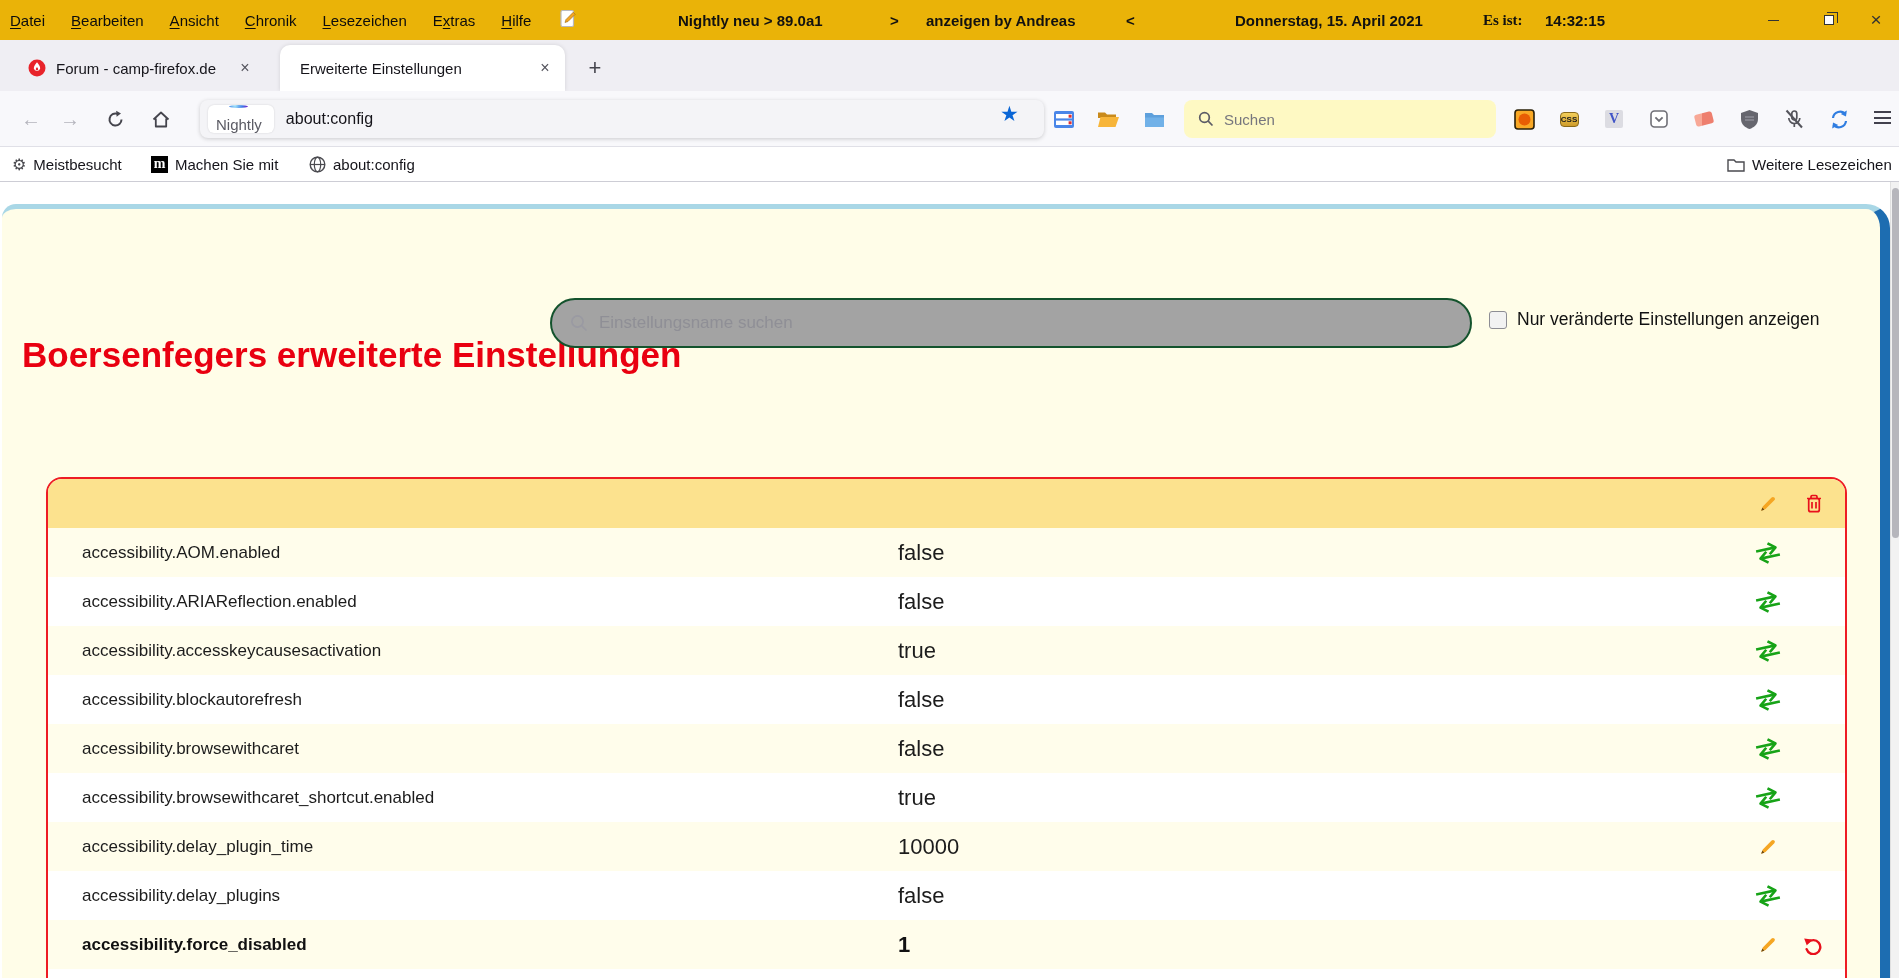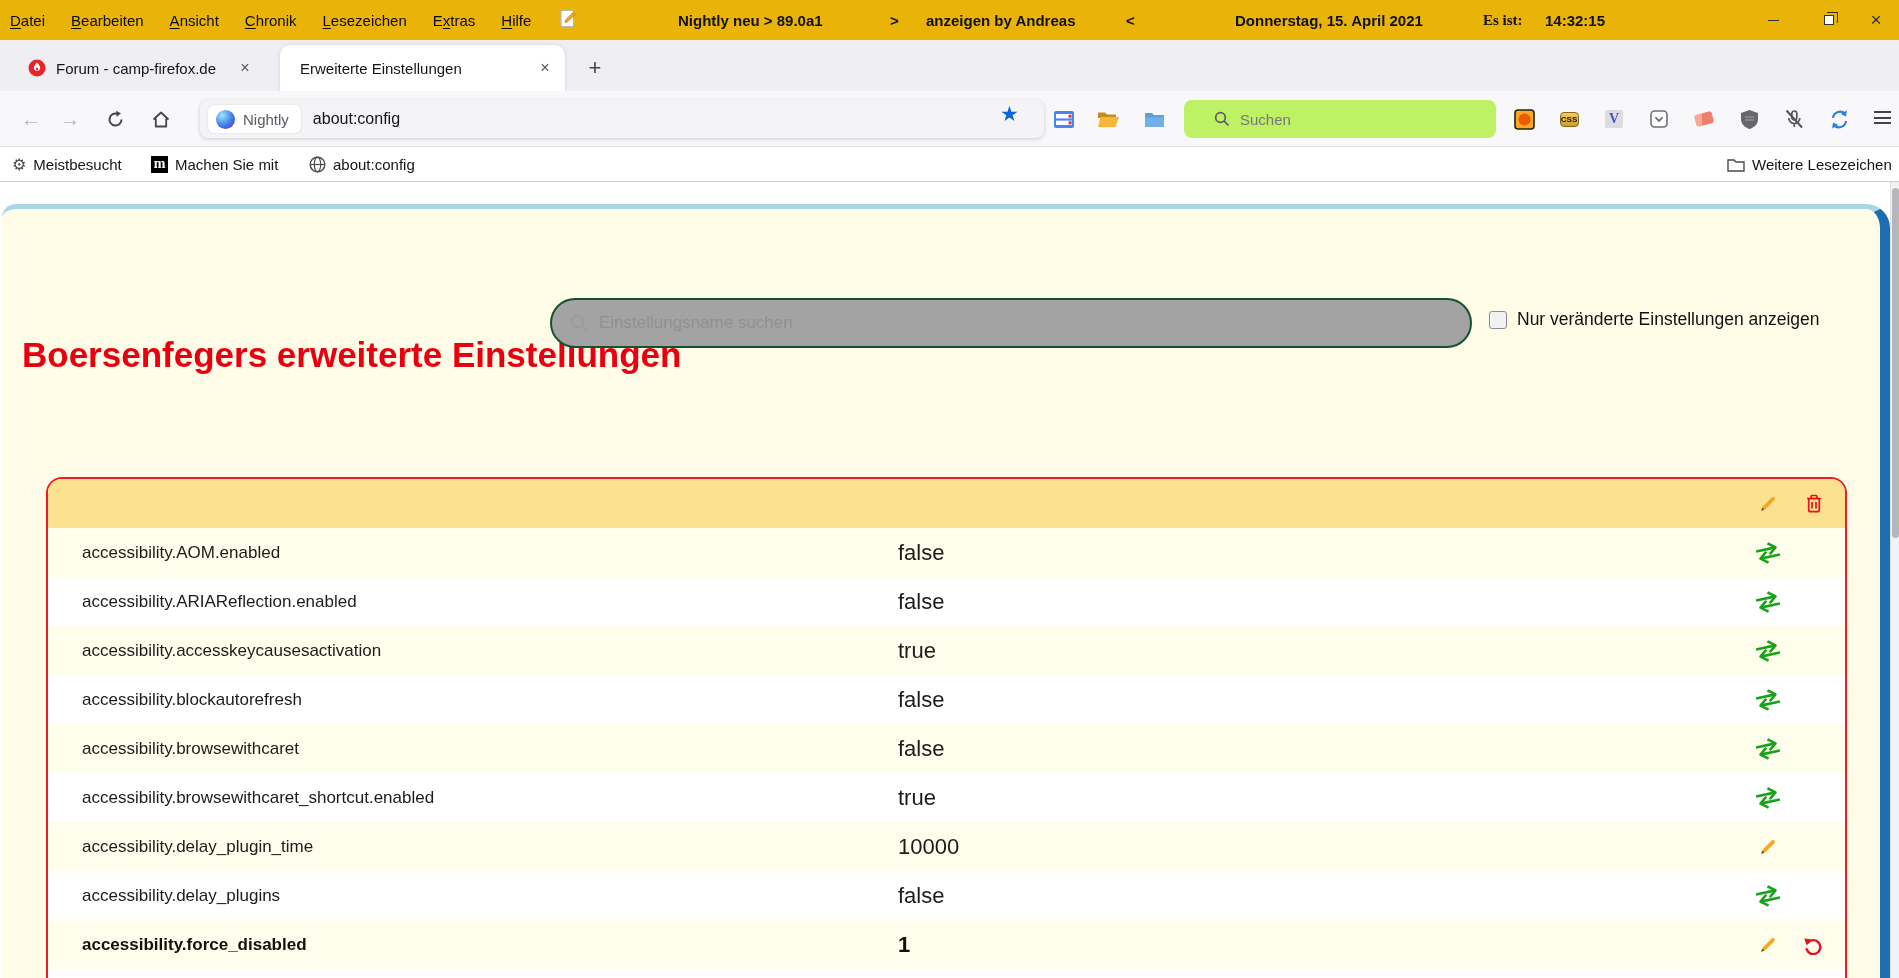--- a/index.html
+++ b/index.html
@@ -30,27 +30,27 @@
   .tab-close { width:24px; height:24px; display:flex; align-items:center; justify-content:center; color:#55555e; font-size:16px; margin-right:8px; }
   .tab-favicon { margin-right:10px; display:flex; }
   .newtab-btn { position:absolute; left:580px; top:13px; width:30px; height:30px; display:flex; align-items:center; justify-content:center; font-size:22px; color:#45454d; }
 
   
   .navbar { position:absolute; left:0; top:91px; width:1899px; height:56px; background:#f8f8fb; border-bottom:1px solid #e0e0e7; }
   .nav-btn { position:absolute; top:14px; width:28px; height:28px; display:flex; align-items:center; justify-content:center; font-size:20px; }
   .nav-back { left:17px; color:#b4b4bc; } .nav-fwd { left:56px; color:#b4b4bc; }
   .nav-reload { left:101px; } .nav-home { left:147px; }
   .urlbar { position:absolute; left:200px; top:9px; width:844px; height:38px; background:#f4f4f7; border-radius:8px; box-shadow:0 1px 4px rgba(0,0,0,.18); display:flex; align-items:center; }
-  .identity-chip { margin-left:8px; height:28px; background:#fff; border-radius:6px; display:flex; align-items:center; padding:0 12px 0 8px; gap:8px; color:#5b5b64; font-size:15px; box-shadow:0 0 2px rgba(0,0,0,.15); }
+  .identity-chip { margin-left:8px; height:28px; background:#fff; border-radius:6px; display:flex; align-items:center; padding:0 12px 0 8px; gap:8px; color:#5b5b64; font-size:15px; box-shadow:0 0 2px rgba(0,0,0,.15);flex-direction:column; }
   .nightly-globe { width:19px; height:19px; border-radius:50%; background:radial-gradient(circle at 32% 28%, #9fe3f9, #3f7de8 55%, #6a2fd0 90%); }
   .url-text { margin-left:12px; font-size:16px; color:#15141a; }
   .star-btn { position:absolute; left:1000px; top:11px; font-size:21px; color:#0a66d6; }
   .tbtn { position:absolute; top:15px; width:26px; height:26px; display:flex; align-items:center; justify-content:center; }
   .tb-winlist { left:1051px; } .tb-folder-open { left:1095px; } .tb-folder { left:1141px; }
-  .toolbar-search { position:absolute; left:1184px; top:9px; width:312px; height:38px; background:#bef264; border-radius:8px; display:flex; align-items:center; padding-left:14px; gap:10px;justify-content:center; }
+  .toolbar-search { position:absolute; left:1184px; top:9px; width:312px; height:38px; background:#fef9c3; border-radius:8px; display:flex; align-items:center; padding-left:14px; gap:10px; }
   .toolbar-search input { border:none; outline:none; background:transparent; font-size:15px; color:#3a3a40; width:240px; font-family:inherit; }
   .toolbar-search input::placeholder { color:#76767e; }
   .ext-btn { position:absolute; top:16px; width:24px; height:24px; display:flex; align-items:center; justify-content:center; }
   .hamburger { position:absolute; left:1874px; top:20px; display:flex; flex-direction:column; gap:3.5px; }
   .hamburger span { display:block; width:17px; height:2px; background:#42414d; }
   .css-badge { width:19px; height:15px; background:linear-gradient(#f3cf5a,#cf9c2a); border:1px solid #8a6a1a; border-radius:4px; font-size:8px; font-weight:800; color:#1a1a1a; display:flex; align-items:center; justify-content:center; }
   .v-badge { width:18px; height:18px; background:#dcdce2; border-radius:2px; color:#4054c7; font-family:"Liberation Serif",serif; font-weight:700; font-size:14px; display:flex; align-items:center; justify-content:center; }
   .eraser { width:18px; height:12px; border-radius:2.5px; transform:rotate(-14deg); background:linear-gradient(105deg,#f8a896 42%,#ee7f6e 42%); }
 
   

